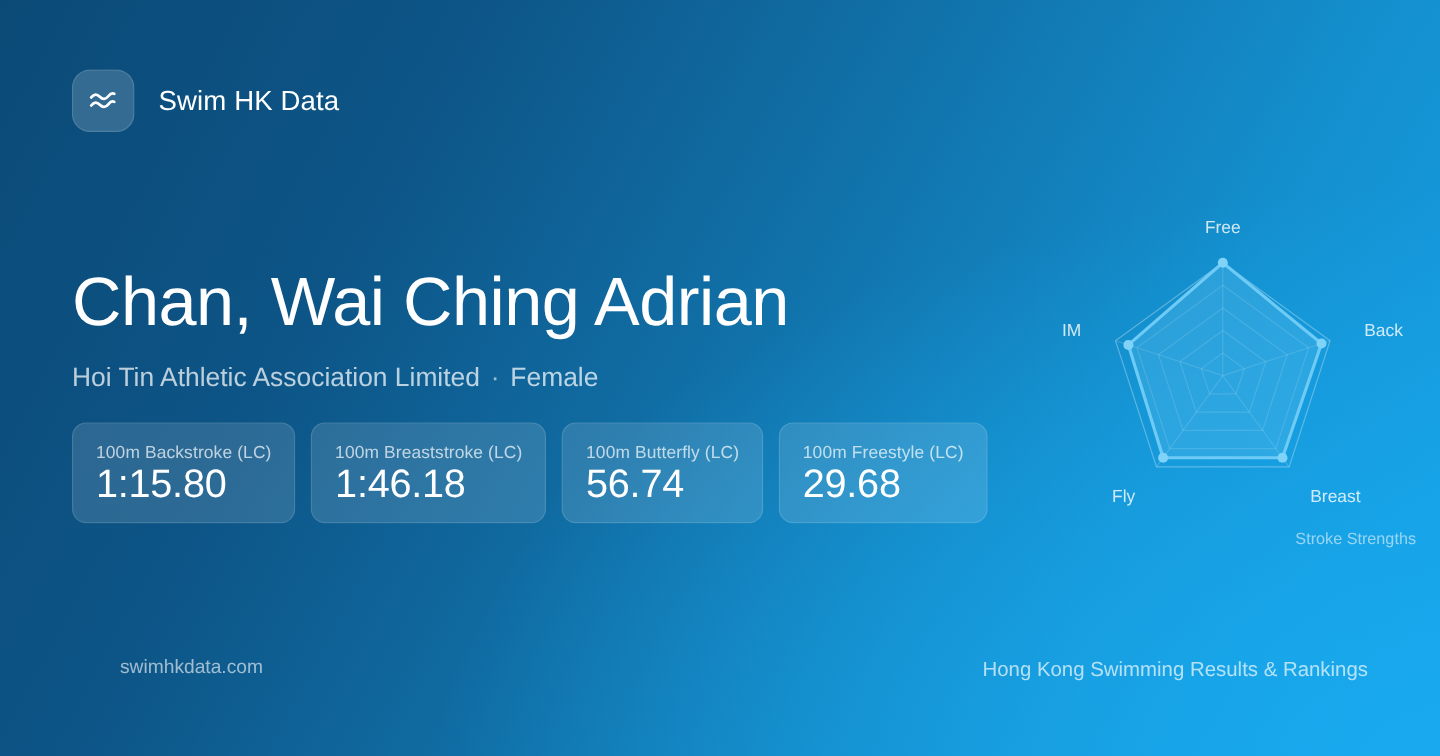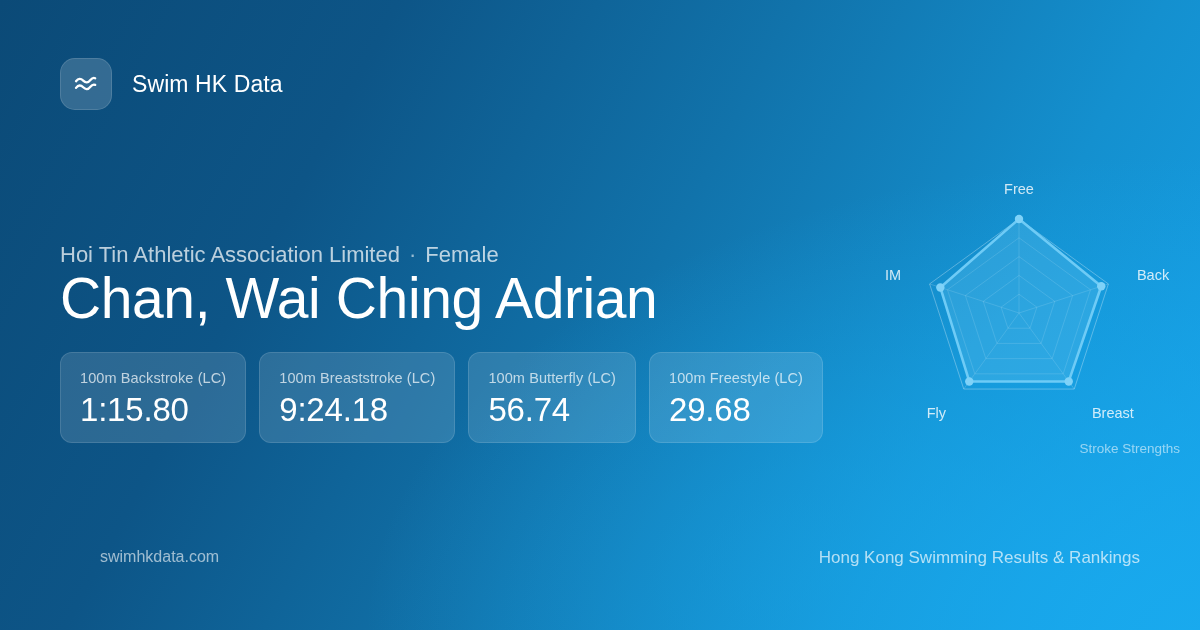--- a/index.html
+++ b/index.html
@@ -54,21 +54,21 @@
   #stats {
     position:absolute; left:60px; top:352px;
     display:flex; gap:13px; align-items:stretch;
   }
   .stat-card {
     background:rgba(255,255,255,0.13);
     border:1px solid rgba(255,255,255,0.12);
     border-radius:12px;
     padding:17px 19px 16px 19px;
     min-height:76px;
-    display:flex; flex-direction:column; justify-content:center; gap:7px;
+    display:flex; flex-direction:column; justify-content:center; 
   }
   .stat-label {
     font-size:14.5px; color:rgba(255,255,255,0.70);
     white-space:nowrap; letter-spacing:0.1px;
   }
   .stat-value {
     font-size:33px; color:#ffffff; letter-spacing:-0.2px;
     white-space:nowrap; line-height:1;
   }
 
@@ -104,36 +104,36 @@
     <div id="logo-mark">
       <svg width="30" height="30" viewBox="0 0 30 30" aria-hidden="true">
         <path d="M5 12.2c2.4-3.1 4.8-3.1 7.2-.6 2.4 2.5 4.8 2.5 7.2-.6 1.6-2 3.2-2.6 4.8-1.8" fill="none" stroke="#ffffff" stroke-width="2.3" stroke-linecap="round"></path>
         <path d="M5 18.9c2.4-3.1 4.8-3.1 7.2-.6 2.4 2.5 4.8 2.5 7.2-.6 1.6-2 3.2-2.6 4.8-1.8" fill="none" stroke="#ffffff" stroke-width="2.3" stroke-linecap="round"></path>
       </svg>
     </div>
     <div id="brand-name">Swim HK Data</div>
   </div>
 
   <div id="headline">
+    <div id="athlete-name">Chan, Wai Ching Adrian</div>
     <div id="athlete-meta">
       <span>Hoi Tin Athletic Association Limited</span>
       <span class="sep">·</span>
       <span>Female</span>
     </div>
-    <div id="athlete-name">Chan, Wai Ching Adrian</div>
   </div>
 
   <div id="stats">
     <div class="stat-card">
       <div class="stat-label">100m Backstroke (LC)</div>
       <div class="stat-value">1:15.80</div>
     </div>
     <div class="stat-card">
       <div class="stat-label">100m Breaststroke (LC)</div>
-      <div class="stat-value">9:24.18</div>
+      <div class="stat-value">1:46.18</div>
     </div>
     <div class="stat-card">
       <div class="stat-label">100m Butterfly (LC)</div>
       <div class="stat-value">56.74</div>
     </div>
     <div class="stat-card">
       <div class="stat-label">100m Freestyle (LC)</div>
       <div class="stat-value">29.68</div>
     </div>
   </div>

